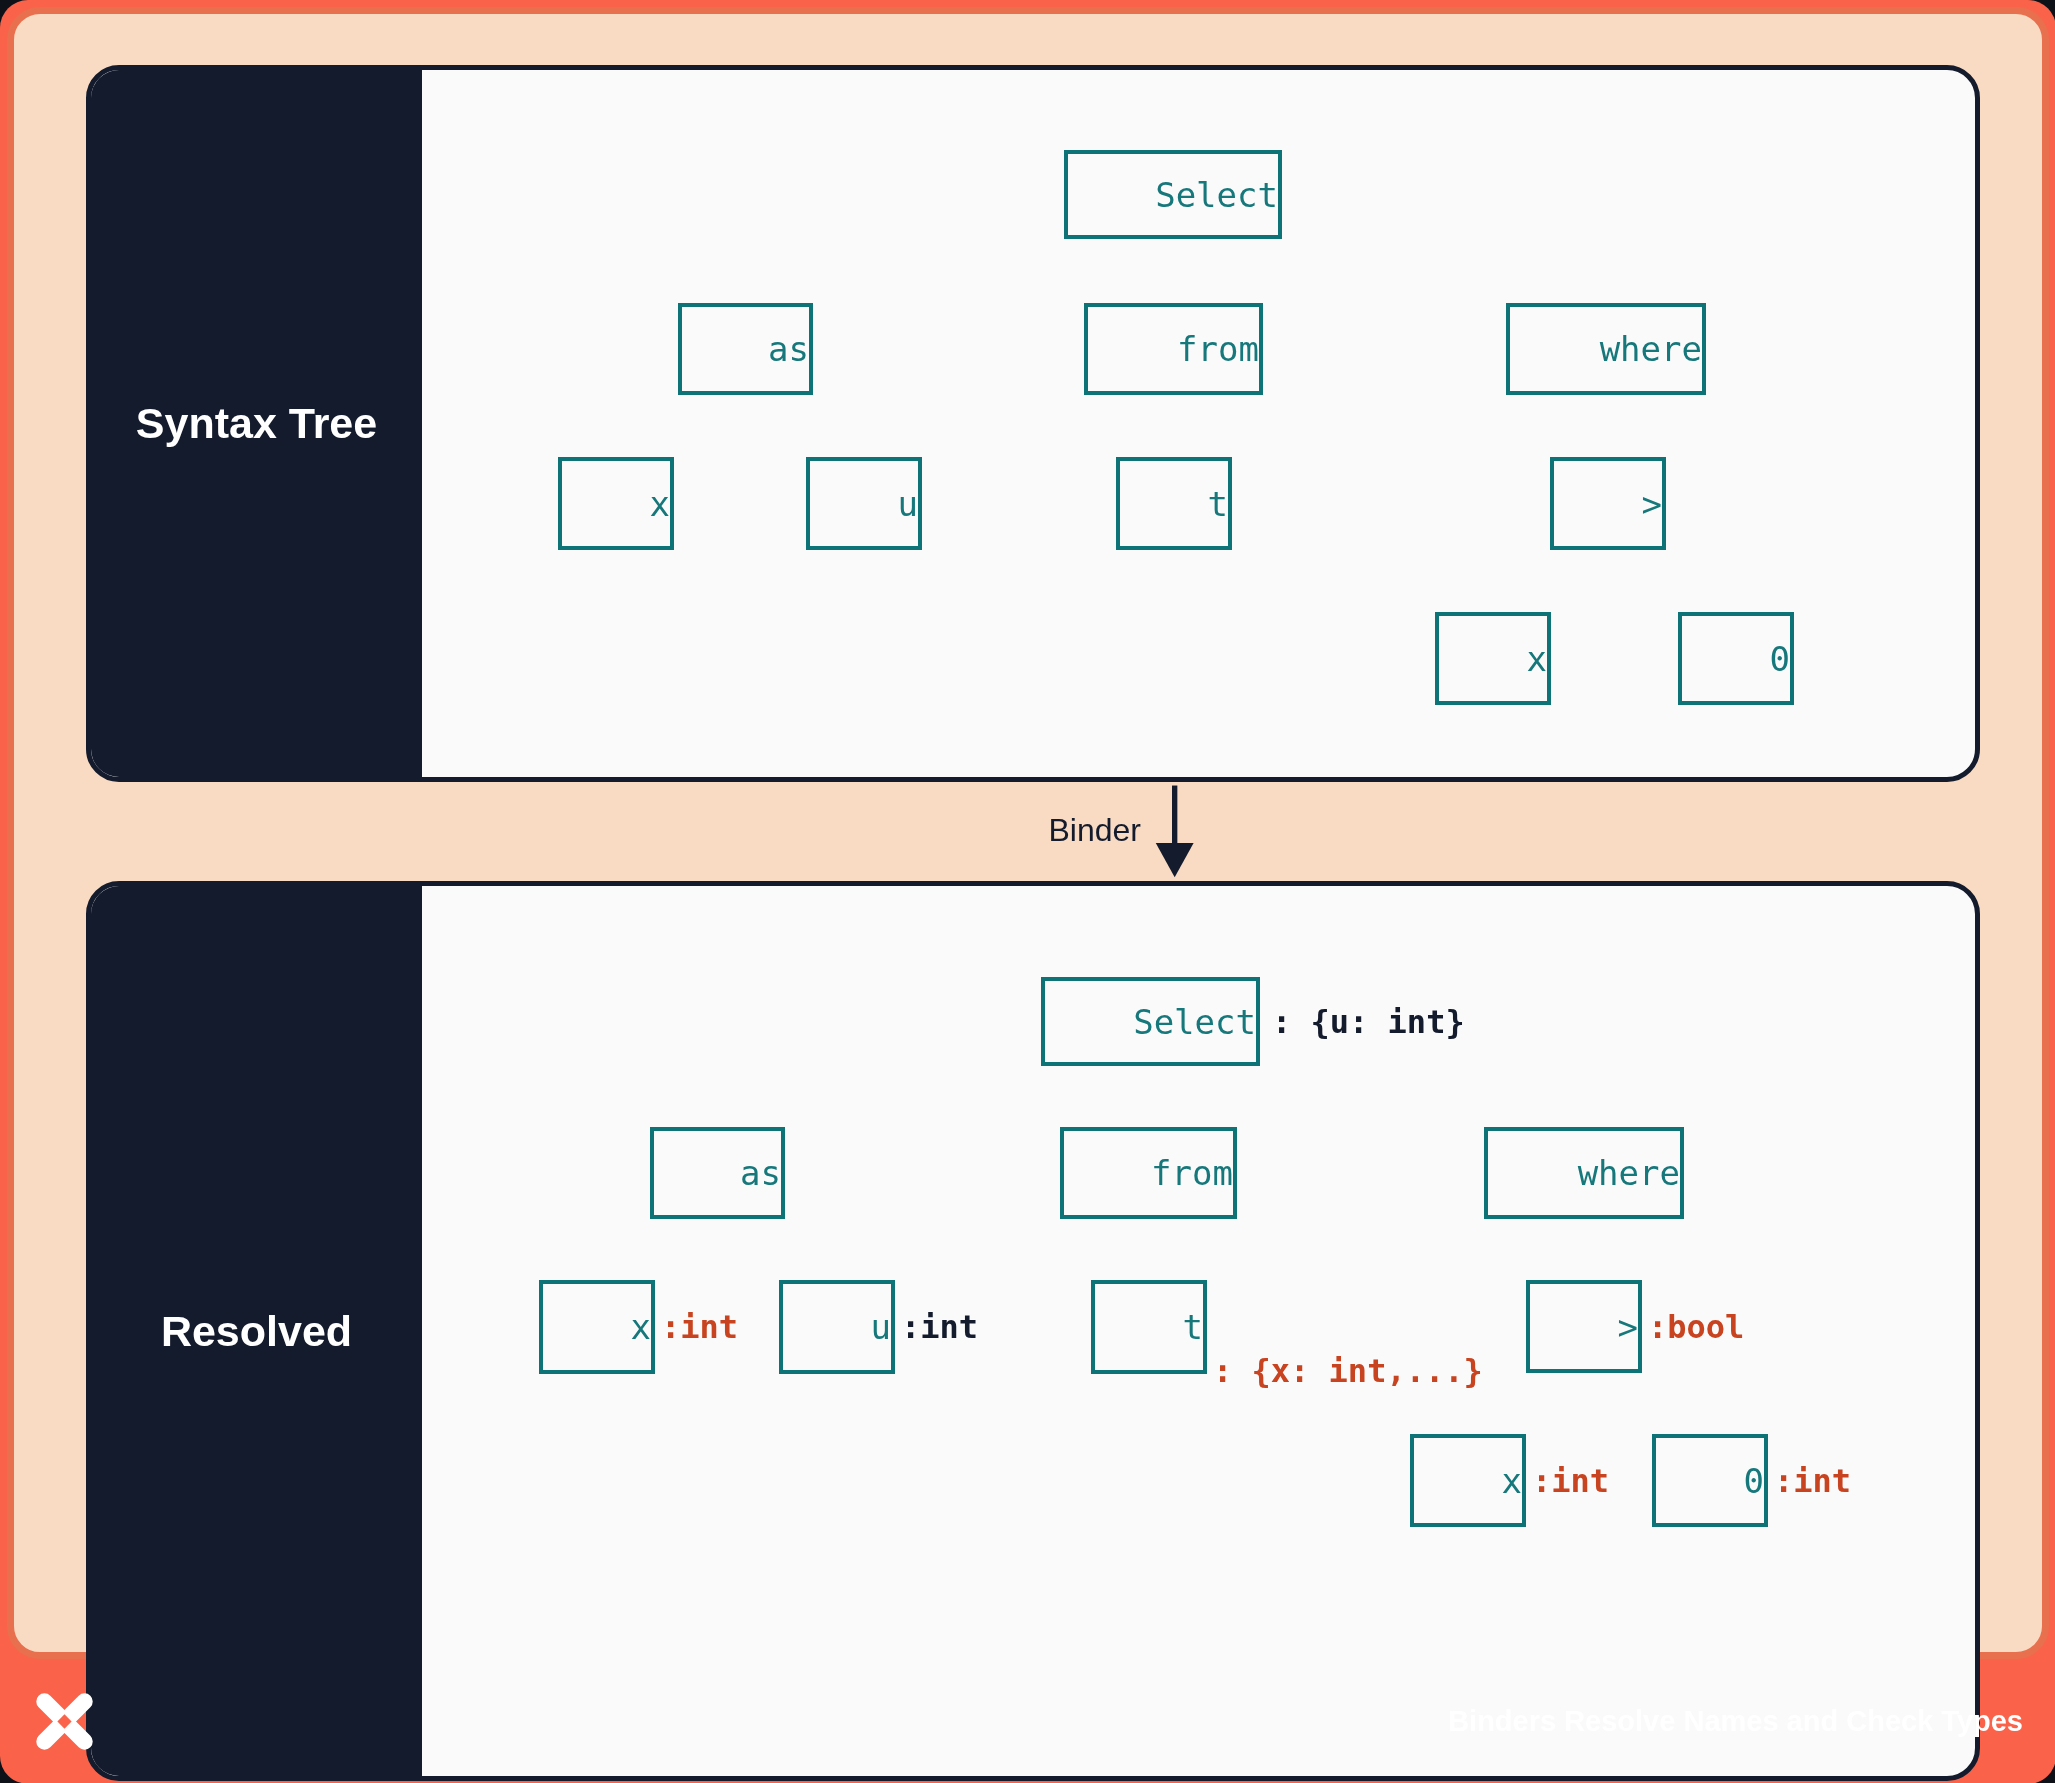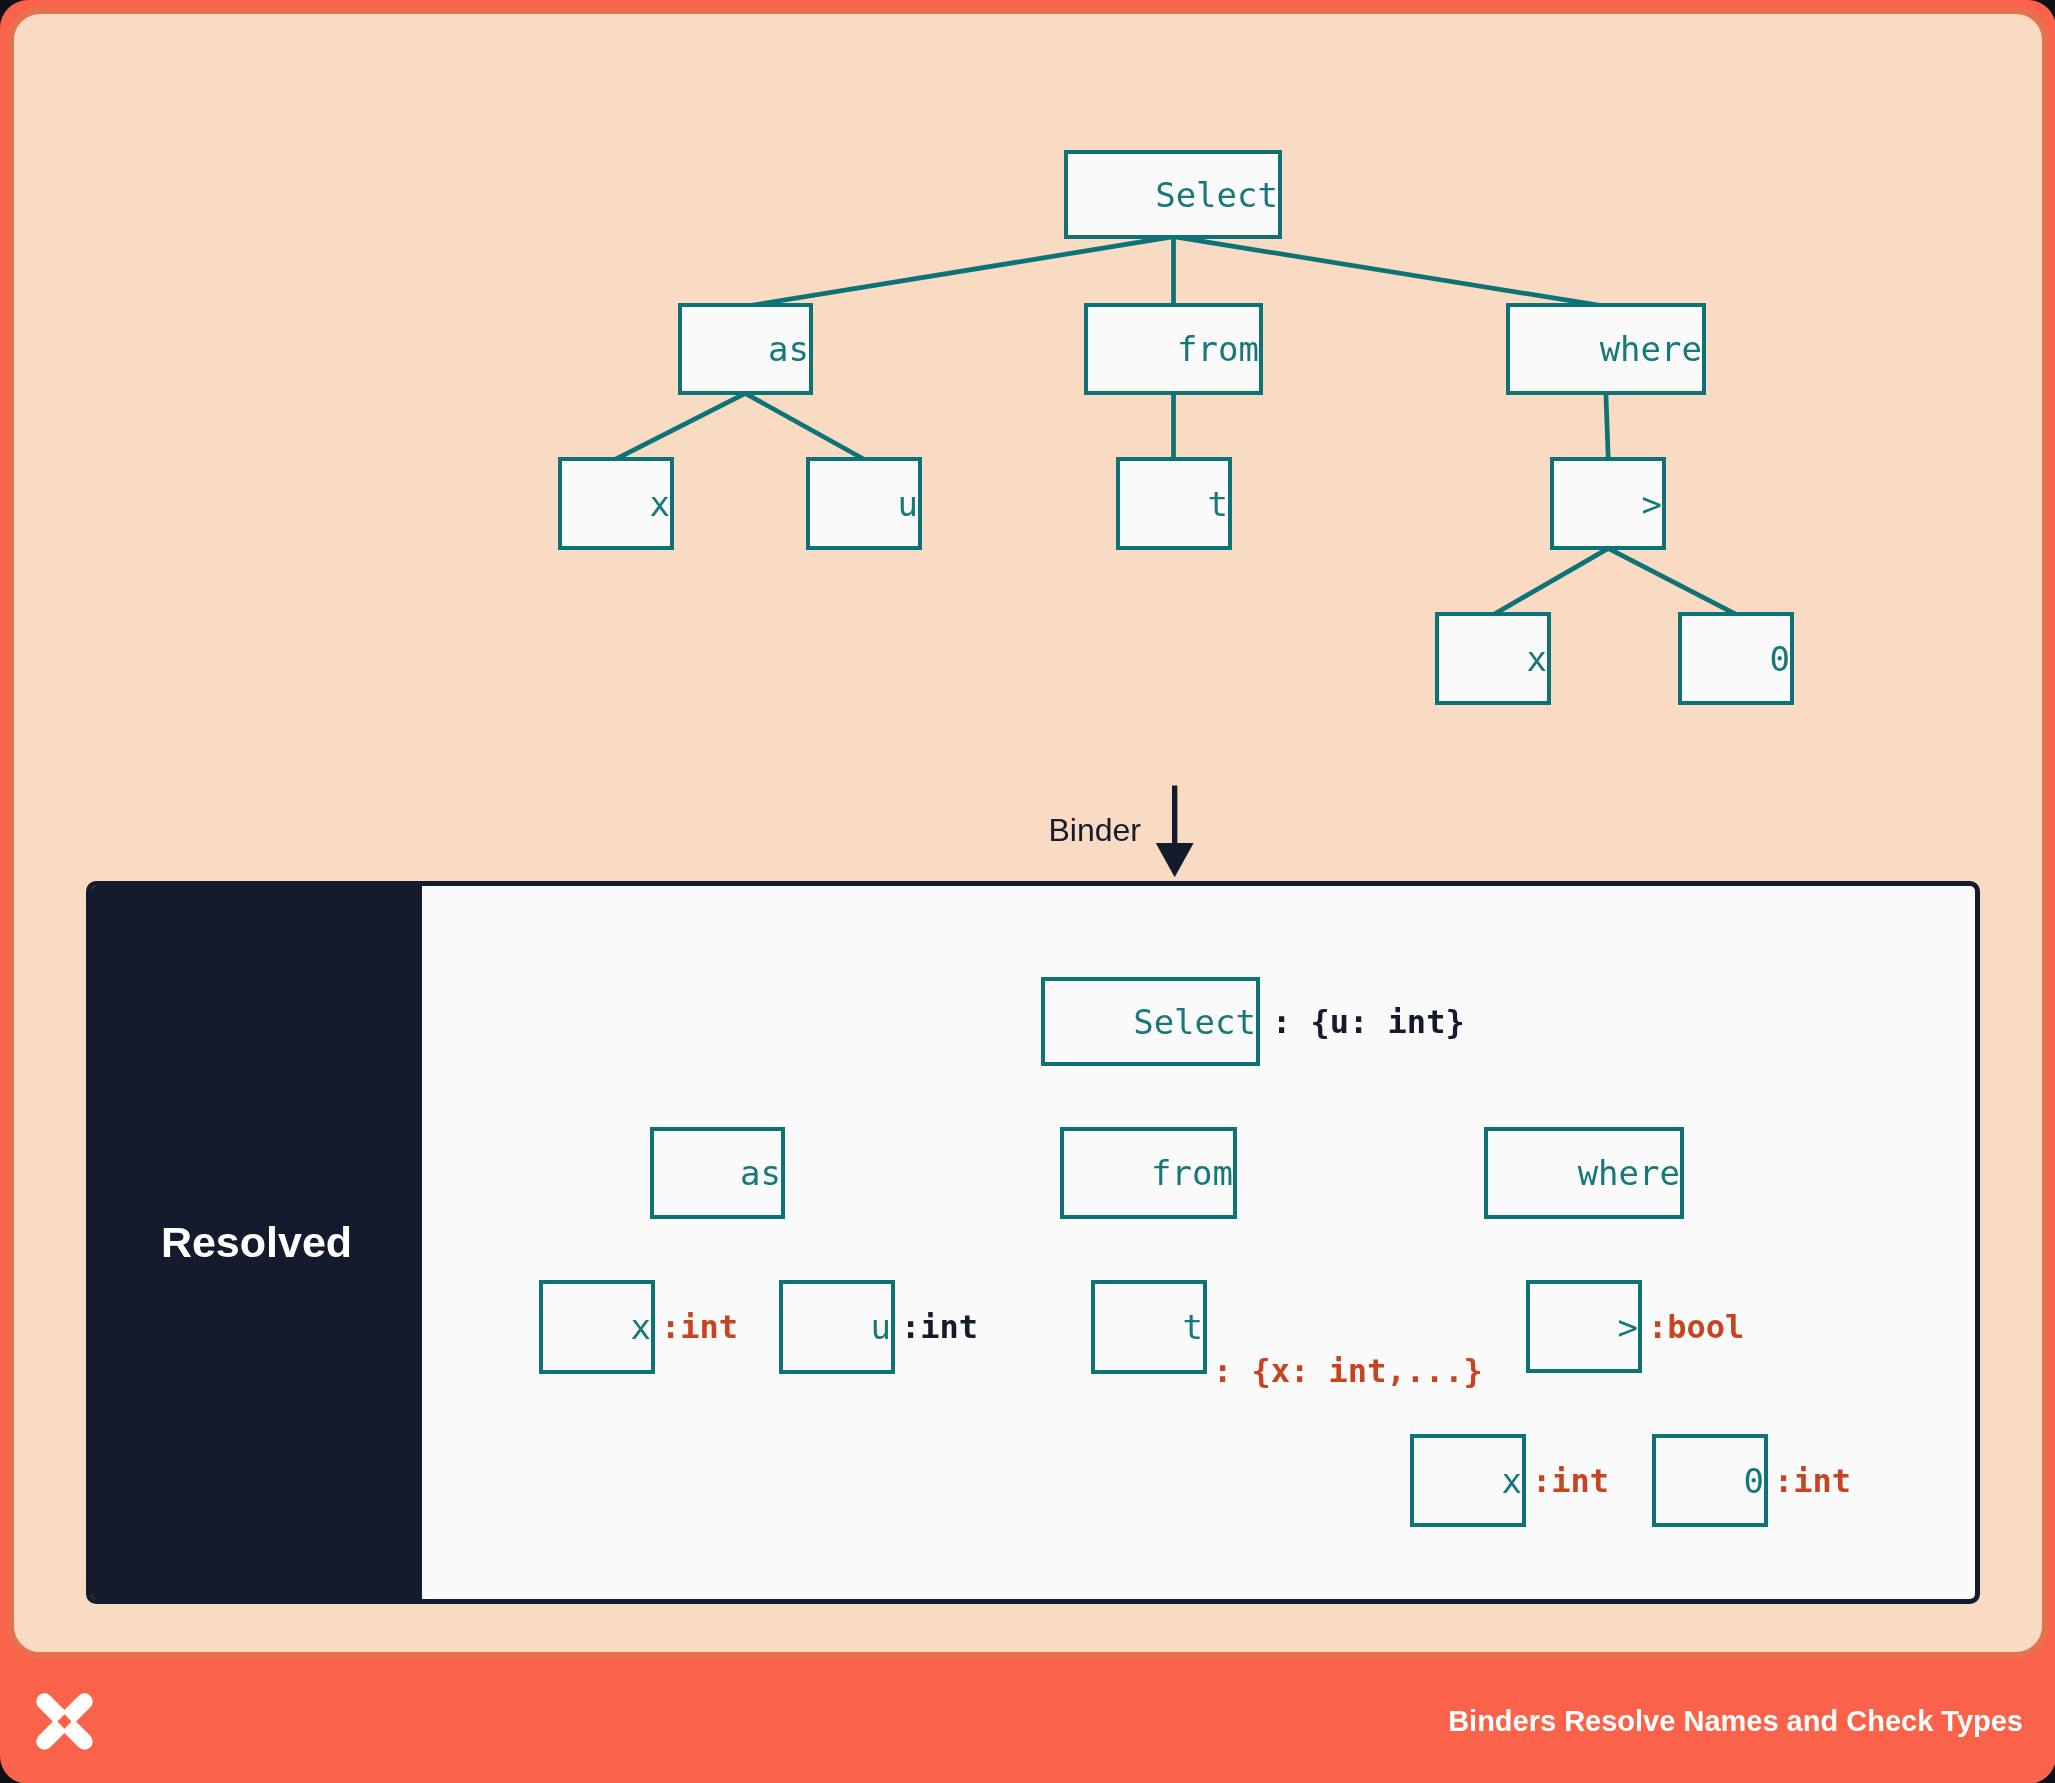--- a/index.html
+++ b/index.html
@@ -4,21 +4,21 @@
 <style>
   html,body{margin:0;padding:0;background:#0e1118;}
   .canvas{position:relative;width:2056px;height:1784px;background:#0e1118;overflow:hidden;
           font-family:"Liberation Sans",sans-serif;}
   .card{position:absolute;left:0;top:0;right:0;bottom:0;background:#fa6349;border-radius:28px;overflow:hidden;}
   .peach{position:absolute;left:7px;top:7px;width:2042px;height:1652px;box-sizing:border-box;
          background:#f8dbc2;border:7px solid #e8704e;border-radius:33px;}
   .panel{position:absolute;left:86px;width:1894px;box-sizing:border-box;background:#fafafa;
          border:5.3px solid #141b2c;border-radius:33px;overflow:hidden;}
   .panel-top{top:65px;height:717px;}
-  .panel-bottom{top:881px;height:723px;border-radius:10px;}
+  .panel-bottom{top:881px;height:900px;}
   .sidebar{position:absolute;left:0;top:0;bottom:0;width:331px;background:#141b2c;color:#ffffff;
            display:flex;flex-direction:column;align-items:center;justify-content:center;
            font-weight:bold;font-size:43px;line-height:1.4;text-align:center;}
   .edges{position:absolute;left:0;top:0;width:2056px;height:1784px;pointer-events:none;}
   .node{position:absolute;box-sizing:border-box;border:4.7px solid #0e7377;background:#fafafa;
         display:flex;align-items:center;justify-content:flex-end;color:#17787c;
         font-family:"DejaVu Sans Mono",monospace;font-size:34px;}
   .ann{position:absolute;height:53px;display:flex;align-items:center;
        font-family:"DejaVu Sans Mono",monospace;font-size:32px;font-weight:bold;white-space:pre;}
   .ann-red{color:#c8431f;}
@@ -55,20 +55,25 @@
         <line x1="1945" y1="1799" x2="2679" y2="1910"></line>
         <line x1="1213" y1="2057" x2="1010" y2="2168"></line>
         <line x1="1213" y1="2057" x2="1415" y2="2168"></line>
         <line x1="1943" y1="2057" x2="1943" y2="2168"></line>
         <line x1="2679" y1="2057" x2="2678" y2="2168"></line>
         <line x1="2678" y1="2317" x2="2482" y2="2429"></line>
         <line x1="2678" y1="2317" x2="2891" y2="2429"></line>
       </g>
     </svg>
 
+    <div class="panel panel-top">
+      <div class="sidebar">
+        <span>Syntax Tree</span>
+      </div>
+    </div>
 
     <div class="node" style="left:1064px;top:150px;width:218px;height:89px;">
         <span>Select</span>
       </div>
     <div class="node" style="left:678px;top:303px;width:135px;height:92px;">
         <span>as</span>
       </div>
     <div class="node" style="left:1084px;top:303px;width:179px;height:92px;">
         <span>from</span>
       </div>

